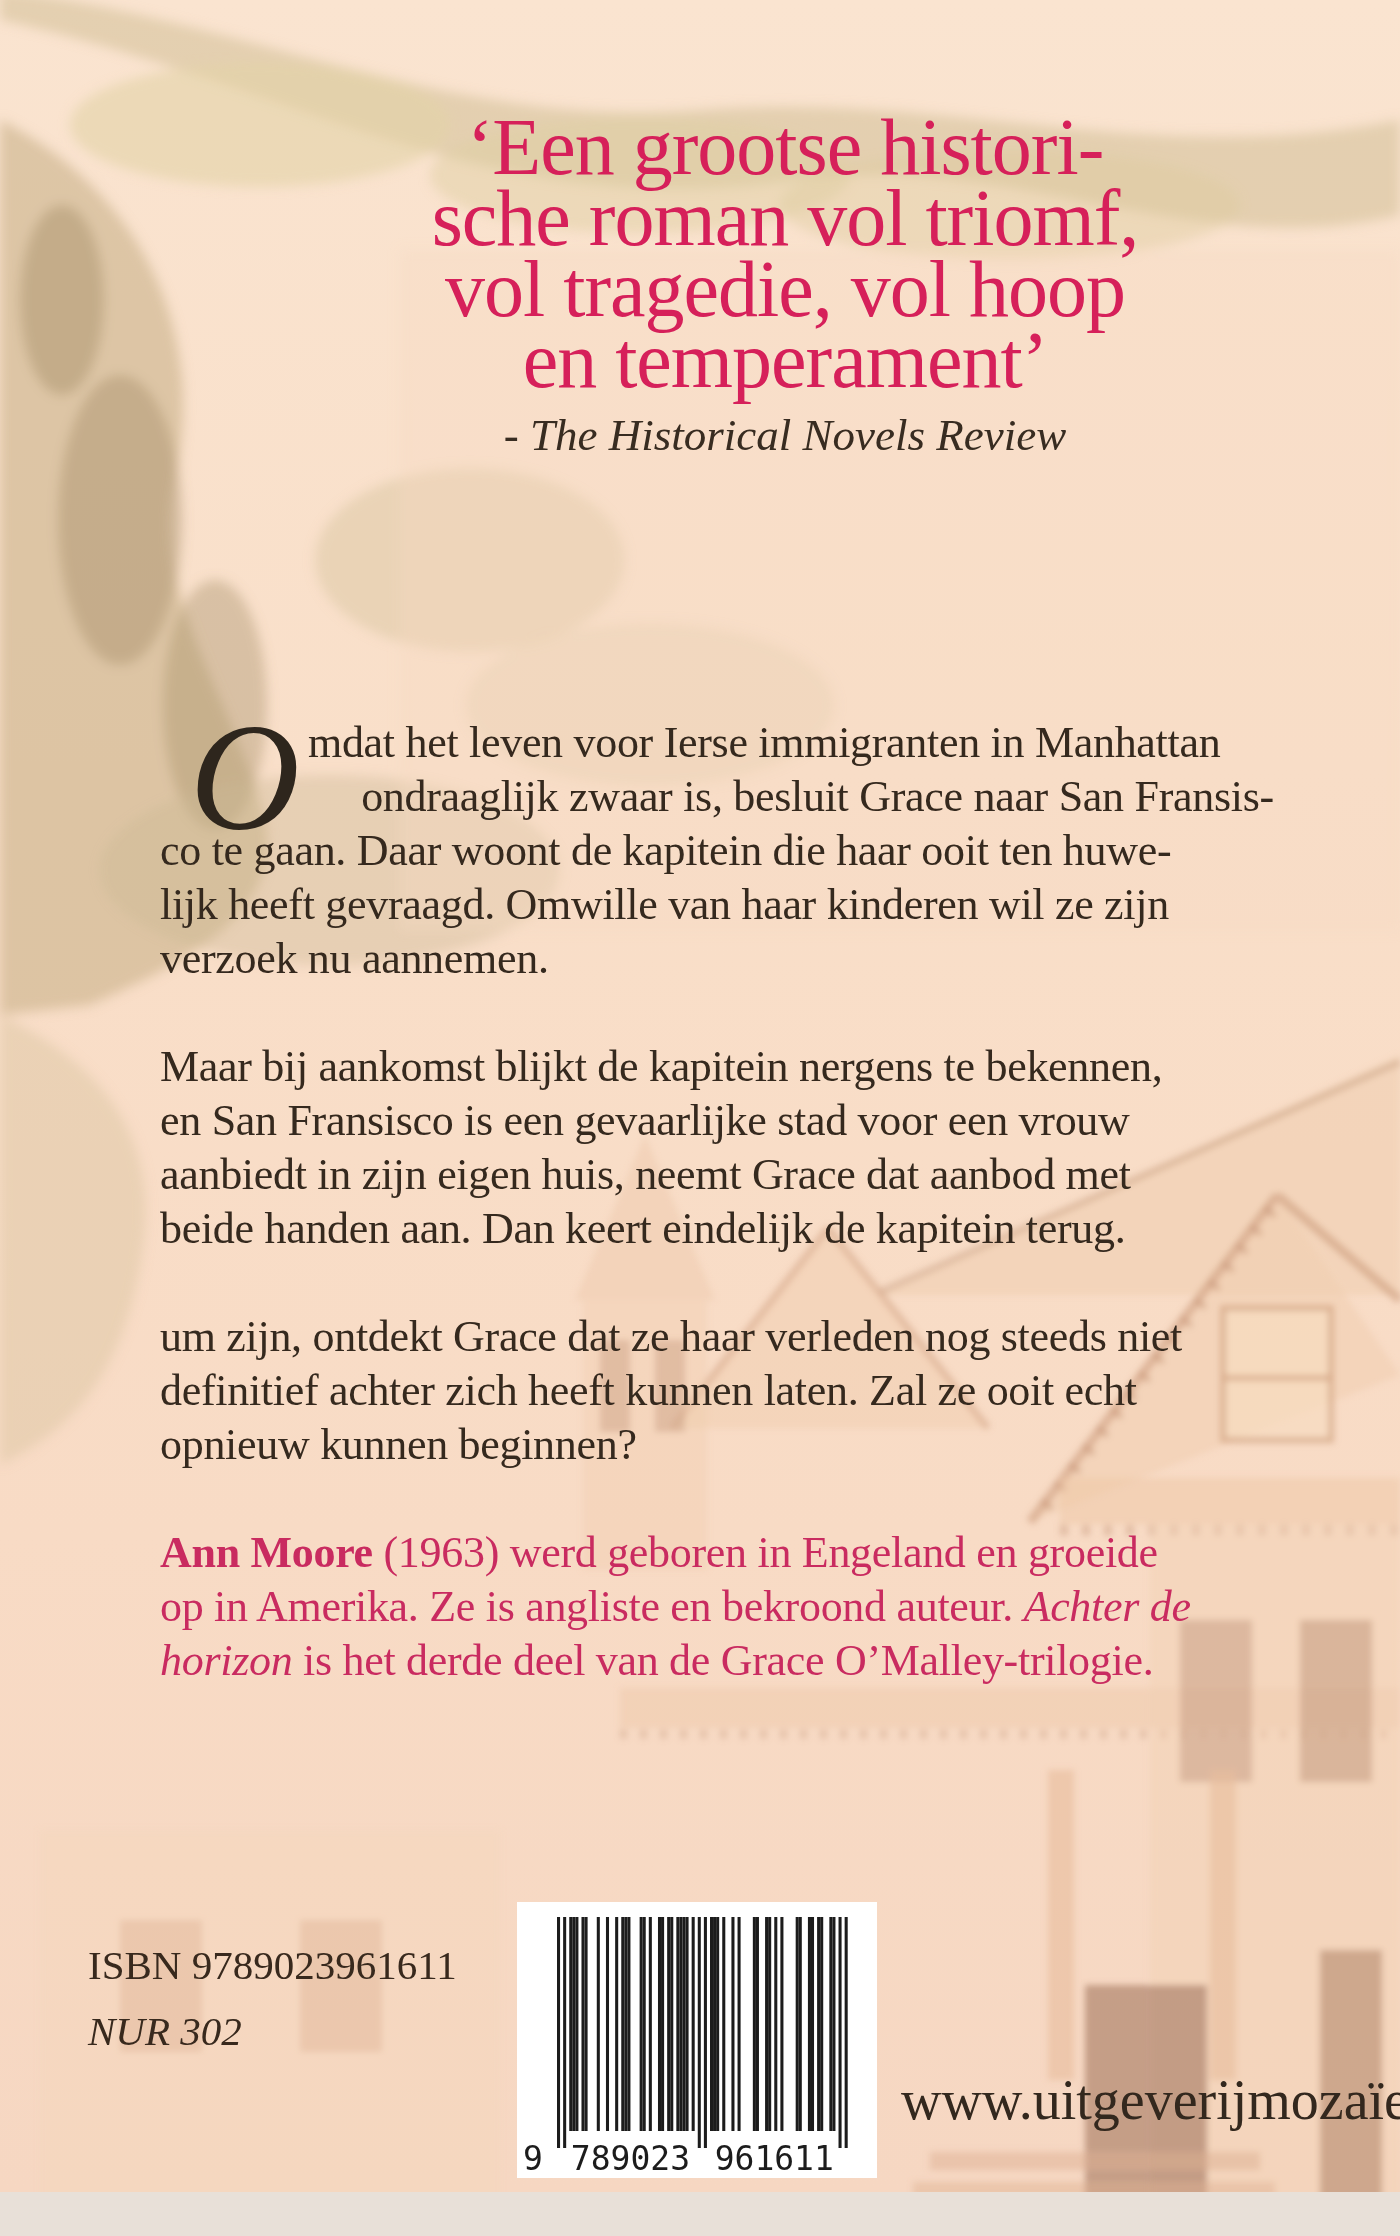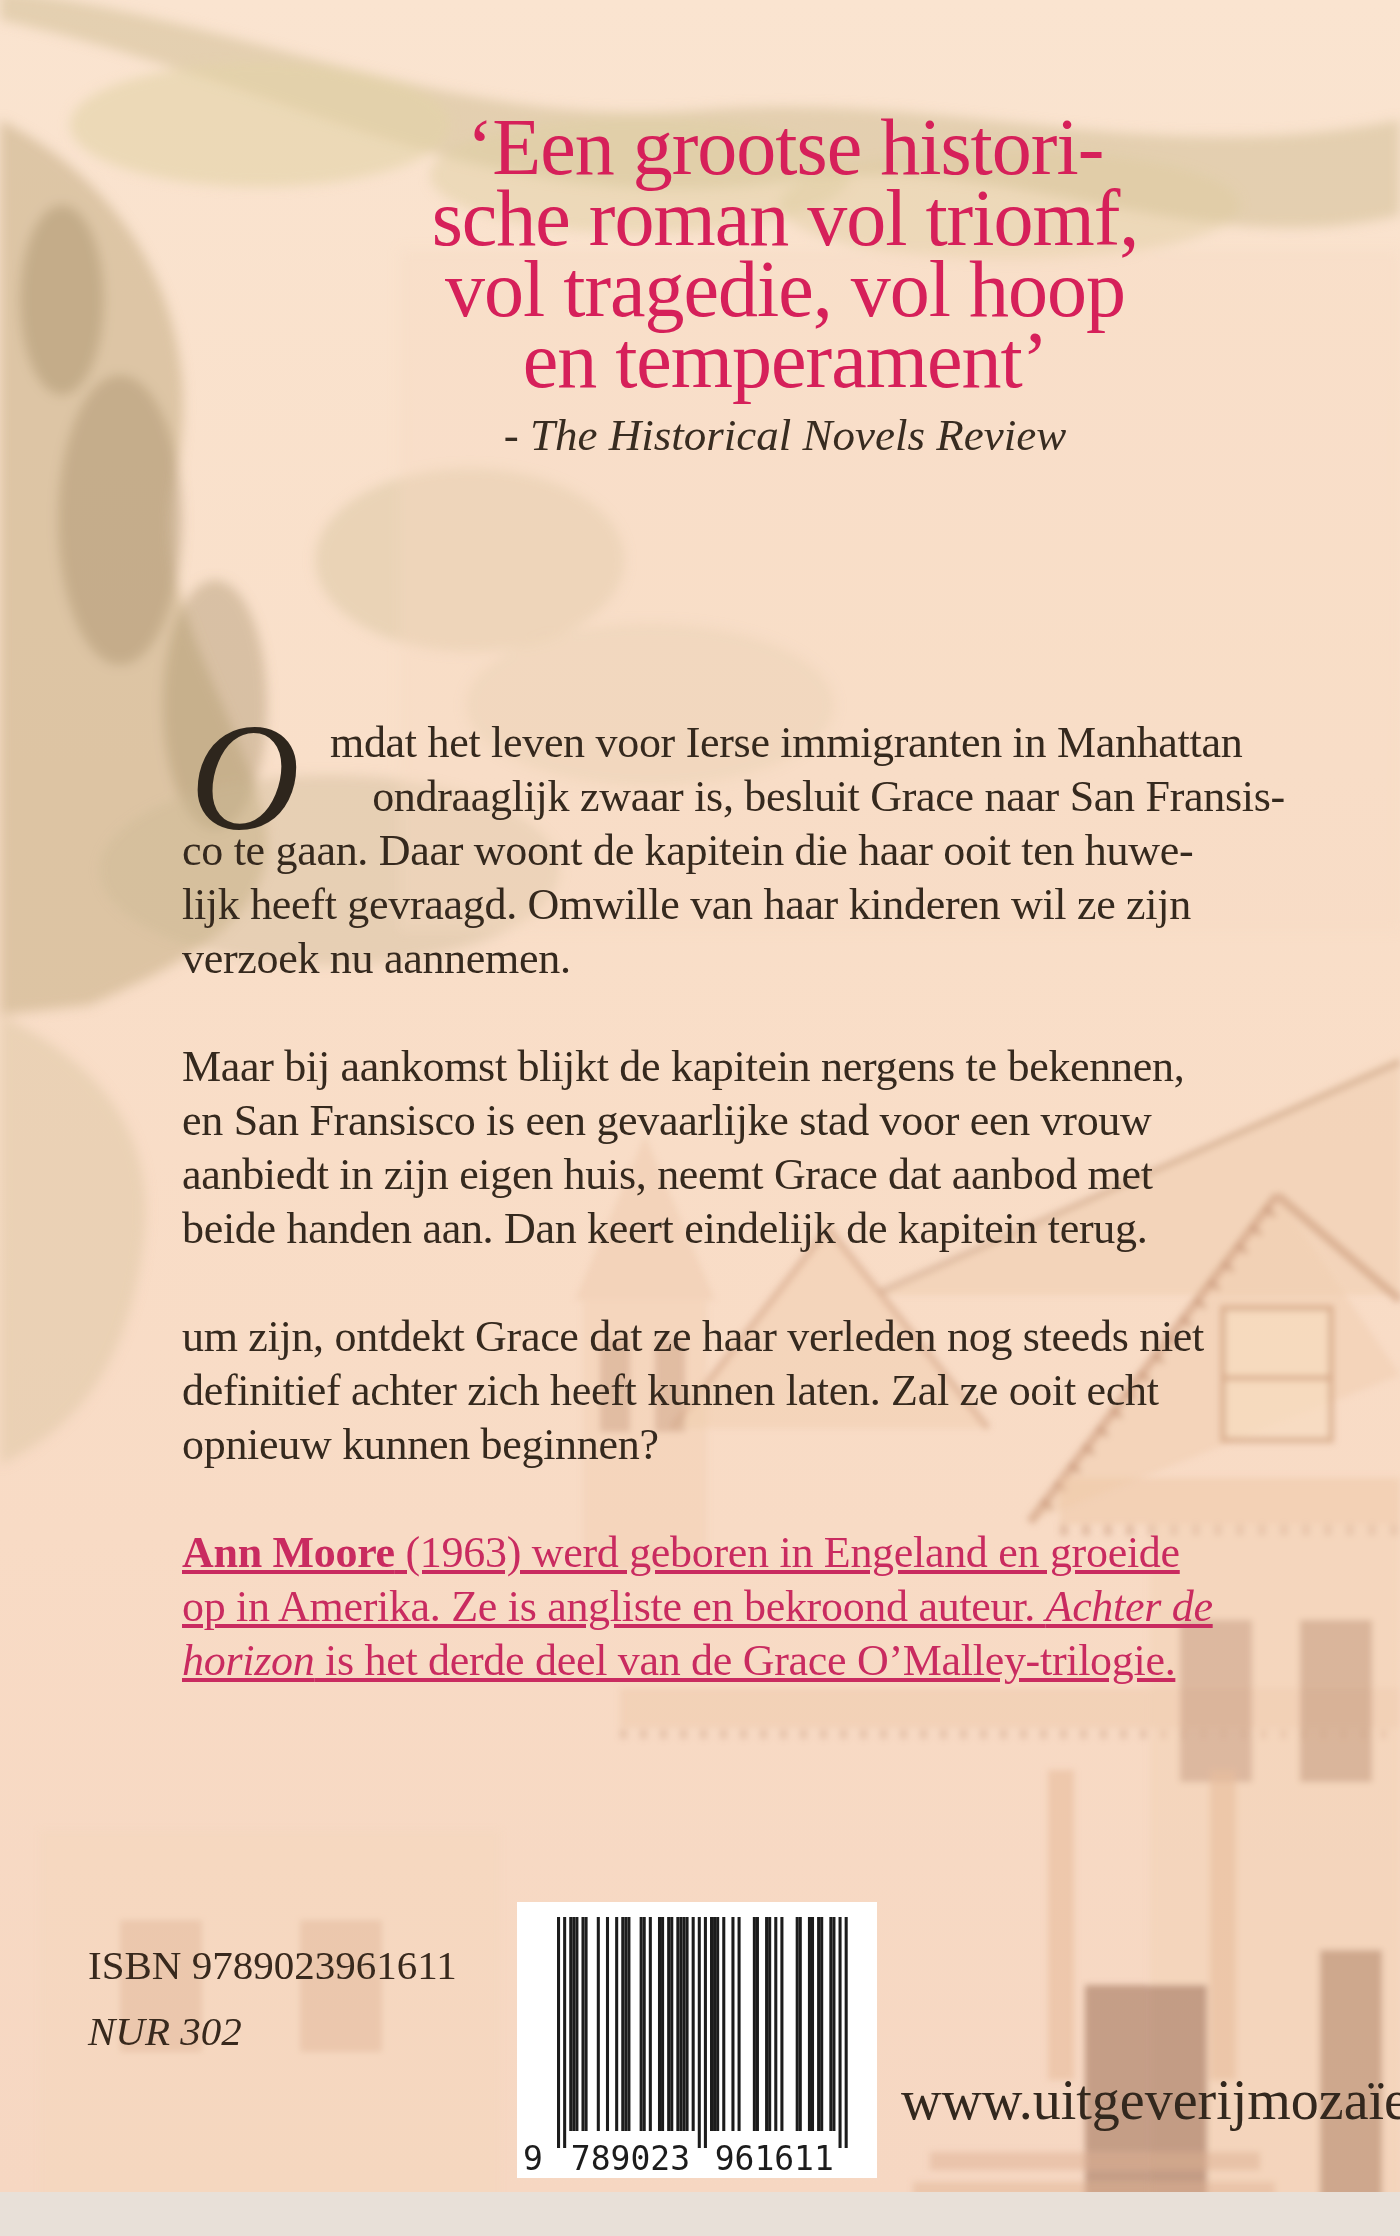--- a/index.html
+++ b/index.html
@@ -31,30 +31,30 @@
     color:#382c21;
   }
 
   
   .body-text {
     position:absolute; left:160px; top:716px; width:1150px;
     color:#35291e;
     font-size:44px; line-height:54px; letter-spacing:-0.3px;
   }
   .para { margin:0 0 54px 0; position:relative; }
-  .bline { white-space:nowrap; height:54px;margin-left:22px; }
+  .bline { white-space:nowrap; height:54px; }
   .para-first .bline:nth-child(2) { padding-left:148px; } 
   .para-first .bline:nth-child(3) { padding-left:165px;text-align:center; }
   .dropcap {
     position:absolute; left:30px; top:-14px;
     font-size:152px; line-height:1;
     font-style:italic;
     color:#2e261d;
   }
-  .para-author .bline { color:#c92b60;text-decoration:underline; }
+  .para-author .bline { color:#c92b60; }
   .seg-b { font-weight:bold; }
   .seg-i { font-style:italic; }
 
   
   .nur {
     position:absolute; left:88px; top:2008px;
     font-size:41px; line-height:46px; color:#38291d;font-style:italic;
   }
   .isbn {
     position:absolute; left:88px; top:1942px;

